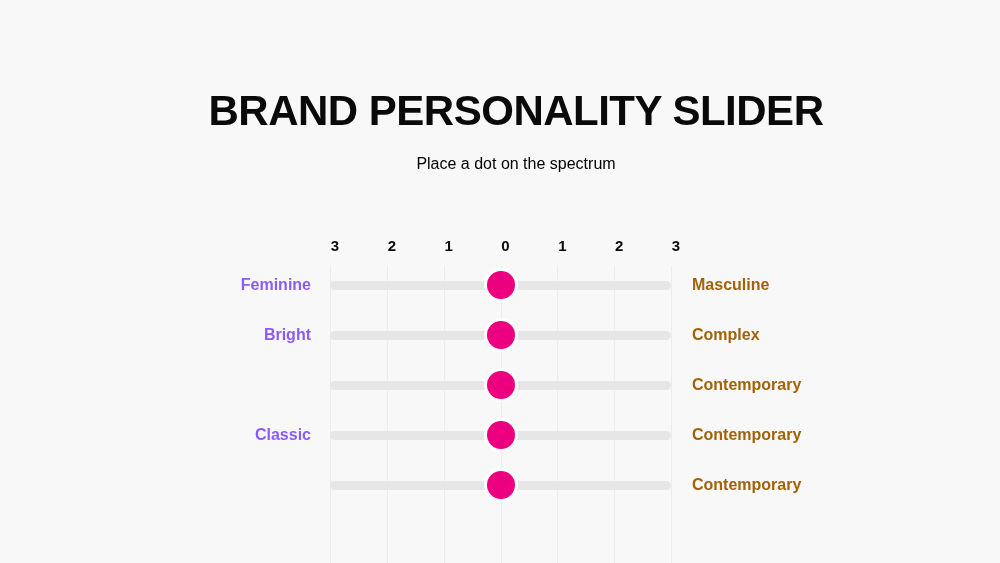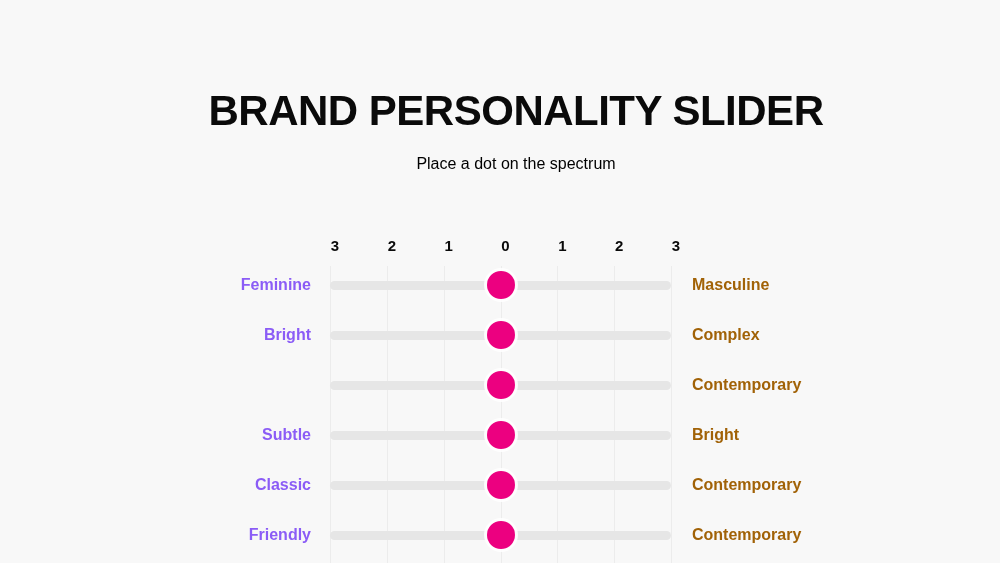--- a/index.html
+++ b/index.html
@@ -206,33 +206,26 @@
             <div class="track" style="background: rgb(230, 230, 230);"></div>
             <div class="dot" style="left: 500.5px; background: rgb(236, 0, 128);"></div>
             <div class="label-right">Complex</div>
           </div>
           <div class="row">
             <div class="track" style="background: rgb(230, 230, 230);"></div>
             <div class="dot" style="left: 500.5px; background: rgb(236, 0, 128);"></div>
             <div class="label-right">Contemporary</div>
           </div>
           <div class="row">
-            <div class="label-left">Subtle</div>
-            <div class="track" style="background: rgb(230, 230, 230);"></div>
-            <div class="dot" style="left: 500.5px; background: rgb(236, 0, 128);"></div>
-            <div class="label-right">Bright</div>
-          </div>
-          <div class="row">
             <div class="label-left">Classic</div>
             <div class="track" style="background: rgb(230, 230, 230);"></div>
             <div class="dot" style="left: 500.5px; background: rgb(236, 0, 128);"></div>
             <div class="label-right">Contemporary</div>
           </div>
           <div class="row">
-            <div class="label-left">Friendly</div>
             <div class="track" style="background: rgb(230, 230, 230);"></div>
             <div class="dot" style="left: 500.5px; background: rgb(236, 0, 128);"></div>
             <div class="label-right">Contemporary</div>
           </div>
         </div>
     </div>
 
   </div>
 
 </div>

